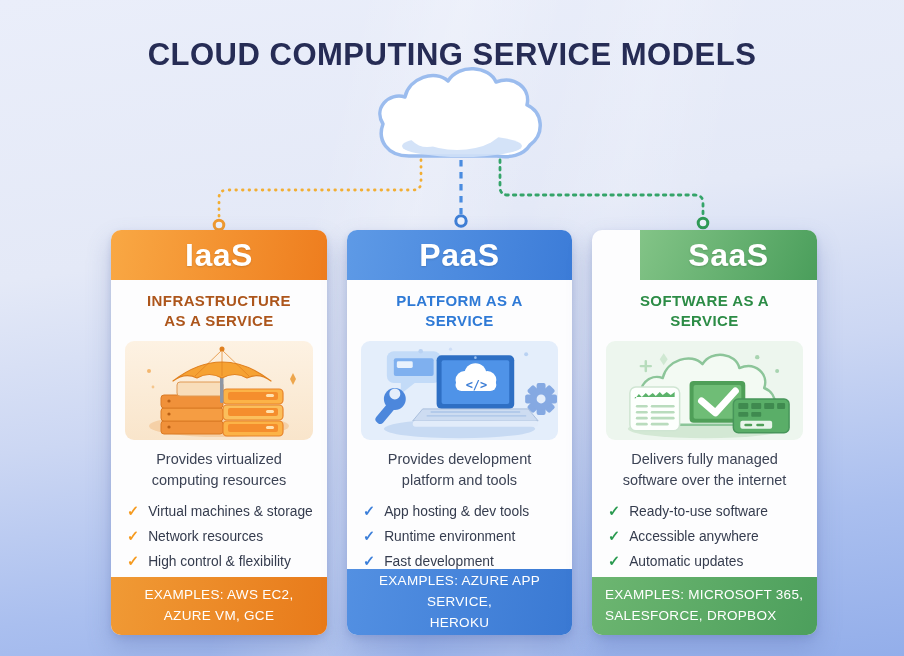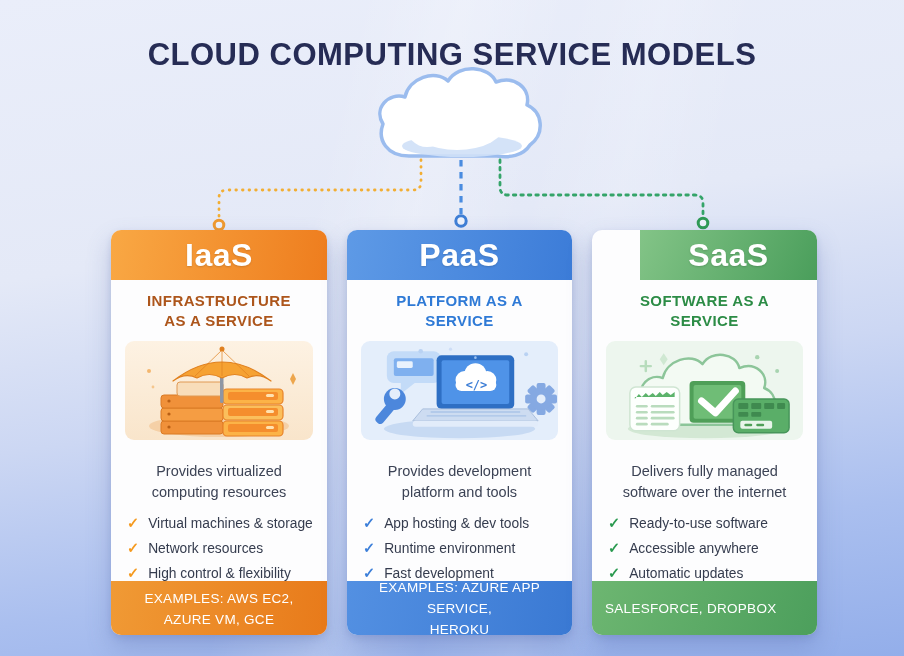--- a/index.html
+++ b/index.html
@@ -44,21 +44,21 @@
   .iaas .subtitle{color:#ad561c;}
   .paas .subtitle{color:#2f7ad6;}
   .saas .subtitle{color:#2c8c46;}
 
   .illo{flex:none;margin:10px 14px 0;height:99px;border-radius:9px;overflow:hidden;}
   .iaas .illo{background:linear-gradient(180deg,#fdf2e3,#f9e5cb);}
   .paas .illo{background:#e4eefb;}
   .saas .illo{background:#edf6ee;}
   .illo svg{width:100%;height:100%;display:block;}
 
-  .desc{margin:21px 6px 0;text-align:center;font-size:14.5px;line-height:1.5;color:#3c4355;}
+  .desc{margin:9px 6px 0;text-align:center;font-size:14.5px;line-height:1.5;color:#3c4355;}
   .desc span{display:block;}
 
   .features{list-style:none;margin:11px 0 0;padding:0 8px 0 16px;display:flex;flex-direction:column;gap:9px;}
   .features li{display:flex;gap:9px;font-size:13.8px;color:#353c4e;align-items:baseline;}
   .check{font-weight:bold;font-size:14.5px;}
   .iaas .check{color:#f59a1f;}
   .paas .check{color:#3c7fd9;}
   .saas .check{color:#2a9a50;}
 
   .examples{
@@ -302,18 +302,19 @@
         <li>
           <span class="check">✓</span>
           <span>Accessible anywhere</span>
         </li>
         <li>
           <span class="check">✓</span>
           <span>Automatic updates</span>
         </li>
       </ul>
       <footer class="examples">
+        <span>EXAMPLES: MICROSOFT 365,</span>
         <span>SALESFORCE, DROPBOX</span>
       </footer>
     </section>
 
   </div>
 </div>
 
 </body></html>

